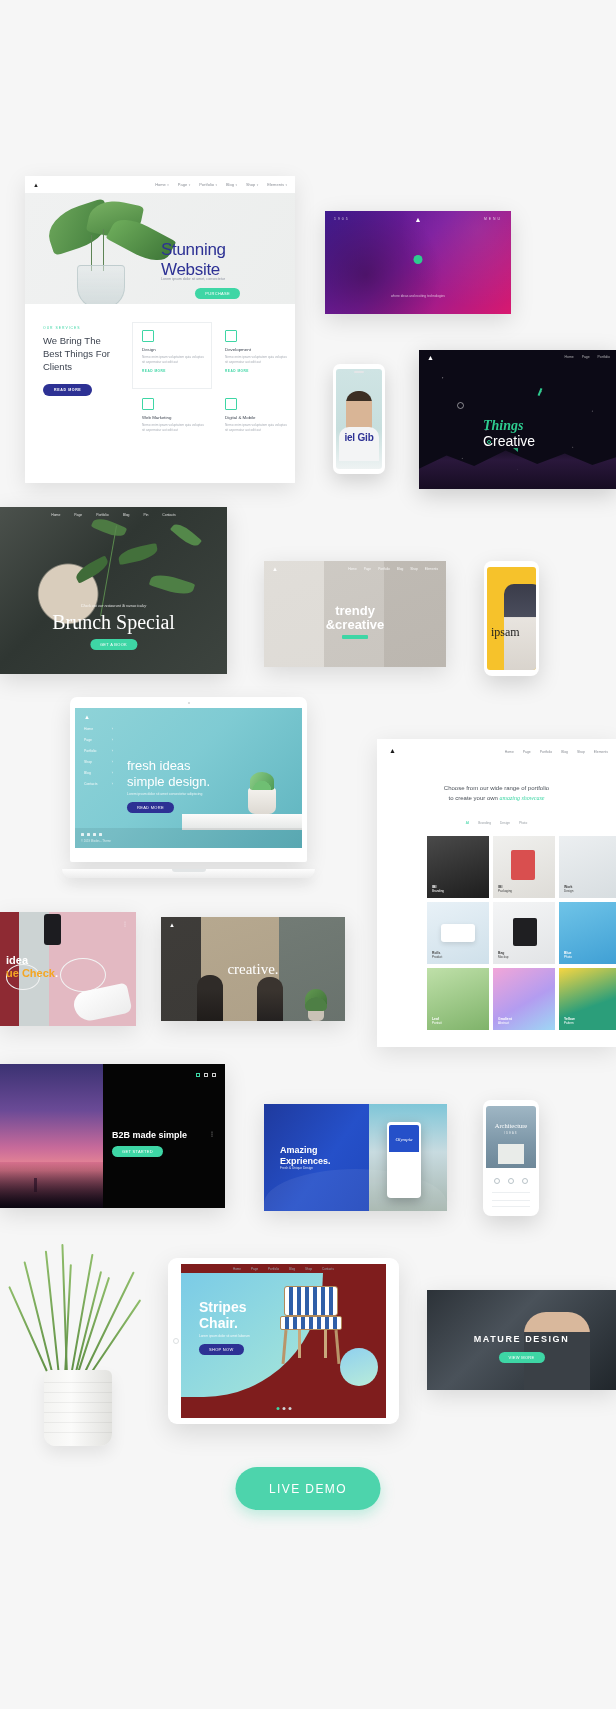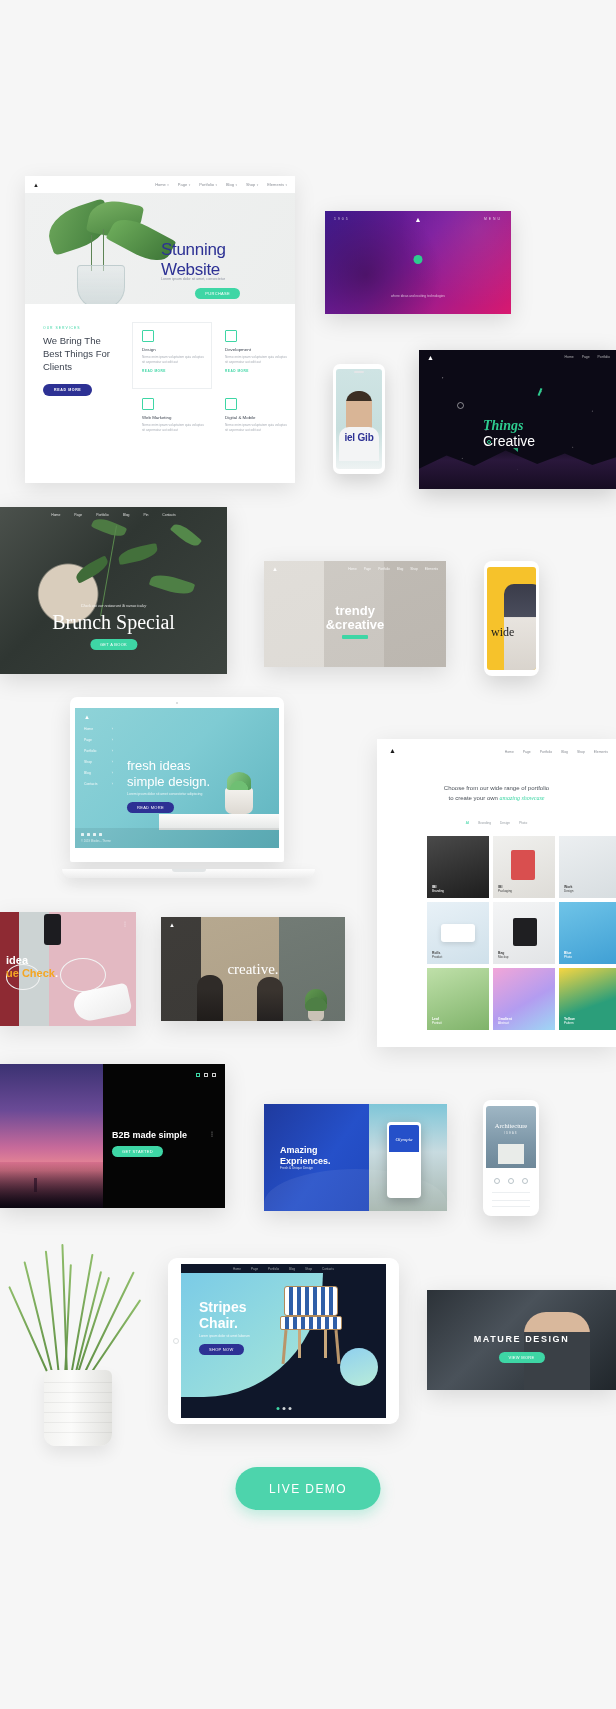--- a/index.html
+++ b/index.html
@@ -141,21 +141,21 @@
   #m-phone2 { left:484px; top:561px; width:55px; height:115px; background:#fff; border-radius:8px;
       box-shadow:0 8px 22px rgba(0,0,0,.15); padding:6px 3px; }
   #m-phone2 .scr { width:100%; height:100%; border-radius:3px; overflow:hidden; position:relative; background:#f6c22b; }
   #m-phone2 .girl { position:absolute; right:-6px; bottom:0; width:38px; height:86px;
       background:linear-gradient(180deg,#3a3c4a 0%,#4a4d5c 38%,#e8e4df 39%,#d9d4cd 100%); border-radius:10px 10px 0 0; }
   #m-phone2 .txt { position:absolute; left:4px; bottom:30px; font-family:"Liberation Serif", serif;
       font-size:12px; color:#1c1c1c; font-weight:400; }
 
   
   #m-laptop { position:absolute; left:62px; top:697px; width:253px; height:181px; }
-  #m-laptop .lid { position:absolute; left:8px; top:0; width:214px; height:165px; background:#fff;
+  #m-laptop .lid { position:absolute; left:8px; top:0; width:237px; height:165px; background:#fff;
       border-radius:7px 7px 2px 2px; box-shadow:0 8px 22px rgba(0,0,0,.11); padding:11px 5px 14px; }
   #m-laptop .cam { position:absolute; left:50%; top:5px; transform:translateX(-50%);
       width:2px; height:2px; border-radius:50%; background:#d0d4d6; }
   #m-laptop .scr { width:100%; height:100%; overflow:hidden; position:relative;
       background:linear-gradient(135deg,#8fd3d8 0%,#7fcbd3 45%,#5fb4bf 100%); }
   #m-laptop .base { position:absolute; left:0; bottom:0; width:253px; height:9px;
       background:linear-gradient(180deg,#fdfdfd,#ececec); border-radius:0 0 10px 10px;
       box-shadow:0 6px 14px rgba(0,0,0,.10); }
   #m-laptop .base::after { content:""; position:absolute; left:50%; top:0; transform:translateX(-50%);
       width:34px; height:3px; background:#e2e5e6; border-radius:0 0 4px 4px; }
@@ -268,21 +268,21 @@
   #m-grass .pot .rib { position:absolute; left:0; right:0; height:1px; background:rgba(0,0,0,.05); }
   #m-grass .blades { position:absolute; left:0; bottom:70px; width:112px; height:128px; }
   .blade { position:absolute; bottom:0; width:1.6px; background:linear-gradient(180deg,#8fbd6a,#5f8f45);
       transform-origin:bottom center; border-radius:2px; }
 
   
   #m-tablet { left:168px; top:1258px; width:231px; height:166px; background:#fff; border-radius:9px;
       box-shadow:0 9px 26px rgba(0,0,0,.12); padding:6px 13px; }
   #m-tablet .homebtn { position:absolute; left:5px; top:50%; transform:translateY(-50%);
       width:6px; height:6px; border-radius:50%; border:1px solid #dcdfe1; }
-  #m-tablet .scr { width:100%; height:100%; overflow:hidden; position:relative; background:#0f172a; }
+  #m-tablet .scr { width:100%; height:100%; overflow:hidden; position:relative; background:#7f1d1d; }
   #m-tablet .navtb { position:absolute; top:3px; left:0; right:0; display:flex; justify-content:center; }
   #m-tablet .navtb span { font-size:3px; color:#9aa0a6; margin:0 5px; }
   #m-tablet .blob { position:absolute; left:-28px; top:9px; width:170px; height:124px;
       border-radius:0 0 70% 0 / 0 0 100% 0; background:linear-gradient(140deg,#76c8e8 0%,#8fd8e0 50%,#a9e7d8 100%); }
   #m-tablet h2 { position:absolute; left:18px; top:36px; color:#fff; font-size:14px;
       font-weight:700; line-height:1.12; }
   #m-tablet .sub { position:absolute; left:18px; top:70px; font-size:3.2px; color:rgba(255,255,255,.88); }
   #m-tablet .cta { position:absolute; left:18px; top:80px; background:#2d3194; }
   #m-tablet .chair { position:absolute; right:34px; top:22px; width:74px; height:80px; }
   #m-tablet .circle { position:absolute; right:8px; bottom:32px; width:38px; height:38px; border-radius:50%;
@@ -443,21 +443,21 @@
       <span>Shop</span>
       <span>Elements</span>
     </div>
     <h2><span>trendy</span><br><span>&amp;creative</span></h2>
     <div class="bar"></div>
   </div>
 
   <div class="mock" id="m-phone2">
     <div class="scr">
       <div class="girl"></div>
-      <div class="txt">wide</div>
+      <div class="txt">ipsam</div>
     </div>
   </div>
 
   <div id="m-laptop">
     <div class="lid">
       <div class="cam"></div>
       <div class="scr">
         <div class="side">
           <div class="logo">▲</div>
           <div class="mi">

